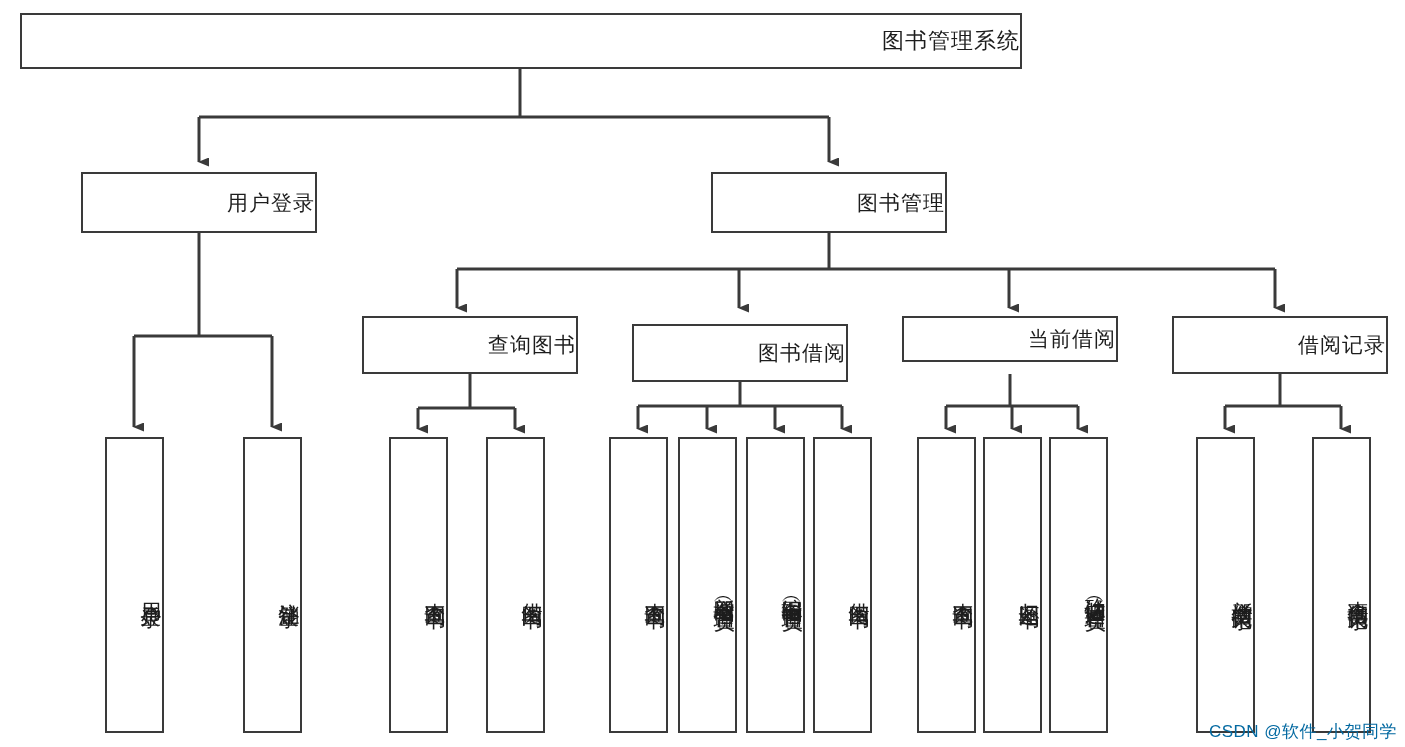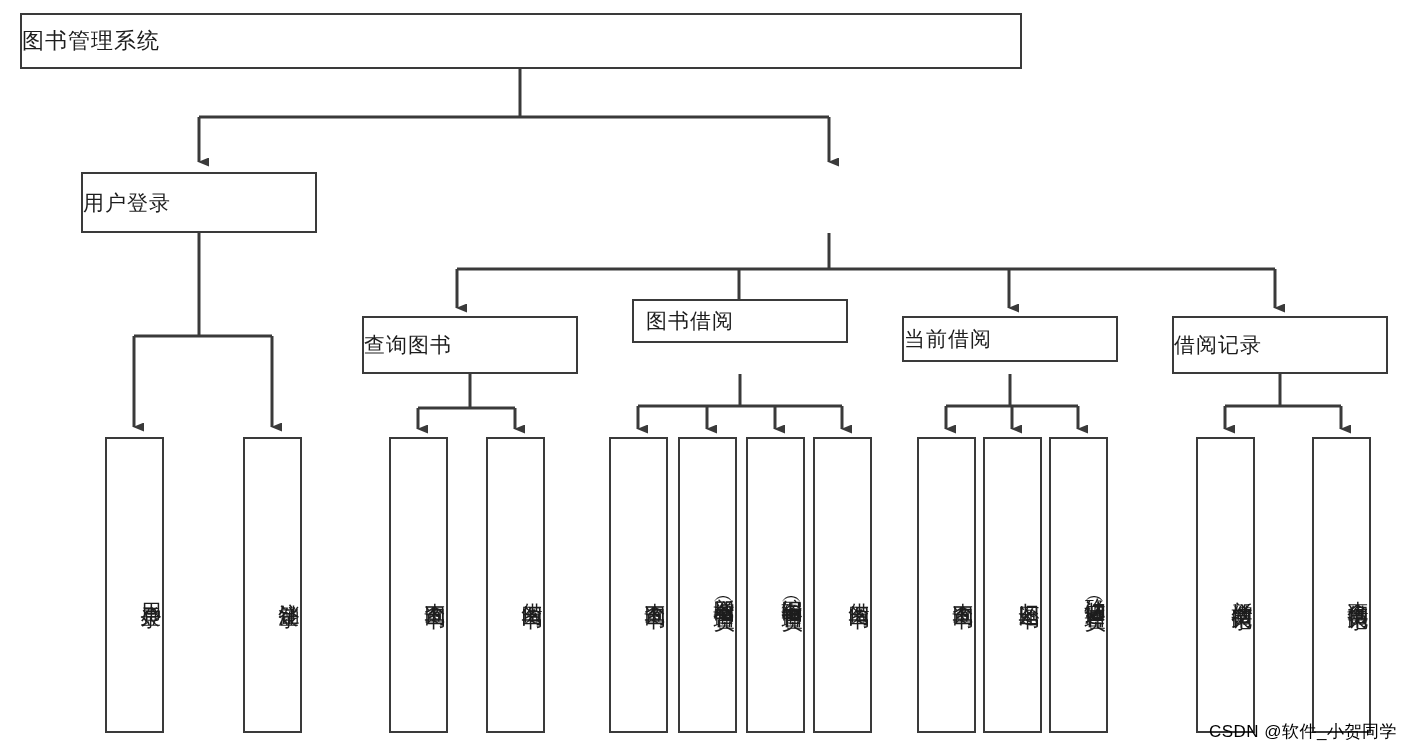--- a/index.html
+++ b/index.html
@@ -25,21 +25,21 @@
     height: 747px;
     pointer-events: none;
   }
   .node {
     position: absolute;
     box-sizing: border-box;
     background: #ffffff;
     border: 2px solid #3a3a3a;
     display: flex;
     align-items: center;
-    justify-content: flex-start;
+    justify-content: flex-end;
     text-align: center;
     color: #1d1d1d;
   }
   .node.horiz {
     font-size: 21px;
     letter-spacing: 1px;
     line-height: 1.2;
   }
   .node.root {
     font-size: 22px;
@@ -58,21 +58,21 @@
     text-orientation: upright;
     line-height: 1.08;
     letter-spacing: 2px;
     white-space: nowrap;
   }
   #watermark {
     position: absolute;
     right: 8px;
     bottom: 4px;
     font-size: 17px;
-    color: #000000;
+    color: #0369a1;
     letter-spacing: 0.5px;
     user-select: none;
     white-space: nowrap;
     margin-left: 12px;
   }
 </style>
 </head>
 <body>
 
 <div id="diagram-root">
@@ -127,25 +127,28 @@
     </g>
   </svg>
 
   <div class="node horiz root" style="left:20px; top:13px; width:1002px; height:56px;">
     <span>图书管理系统</span>
   </div>
 
   <div class="node horiz" style="left:81px; top:172px; width:236px; height:61px;">
     <span>用户登录</span>
   </div>
+  <div class="node horiz" style="left:711px; top:172px; width:236px; height:61px;">
+    <span>图书管理</span>
+  </div>
 
   <div class="node horiz" style="left:362px; top:316px; width:216px; height:58px;">
     <span>查询图书</span>
   </div>
-  <div class="node horiz" style="left:632px; top:299px; width:216px; height:44px;padding-left:12px;">
+  <div class="node horiz" style="left:632px; top:324px; width:216px; height:58px;padding-left:12px;">
     <span>图书借阅</span>
   </div>
   <div class="node horiz" style="left:902px; top:316px; width:216px; height:46px;">
     <span>当前借阅</span>
   </div>
   <div class="node horiz" style="left:1172px; top:316px; width:216px; height:58px;">
     <span>借阅记录</span>
   </div>
 
   <div class="node leaf" style="left:105px; top:437px; width:59px; height:296px;">

